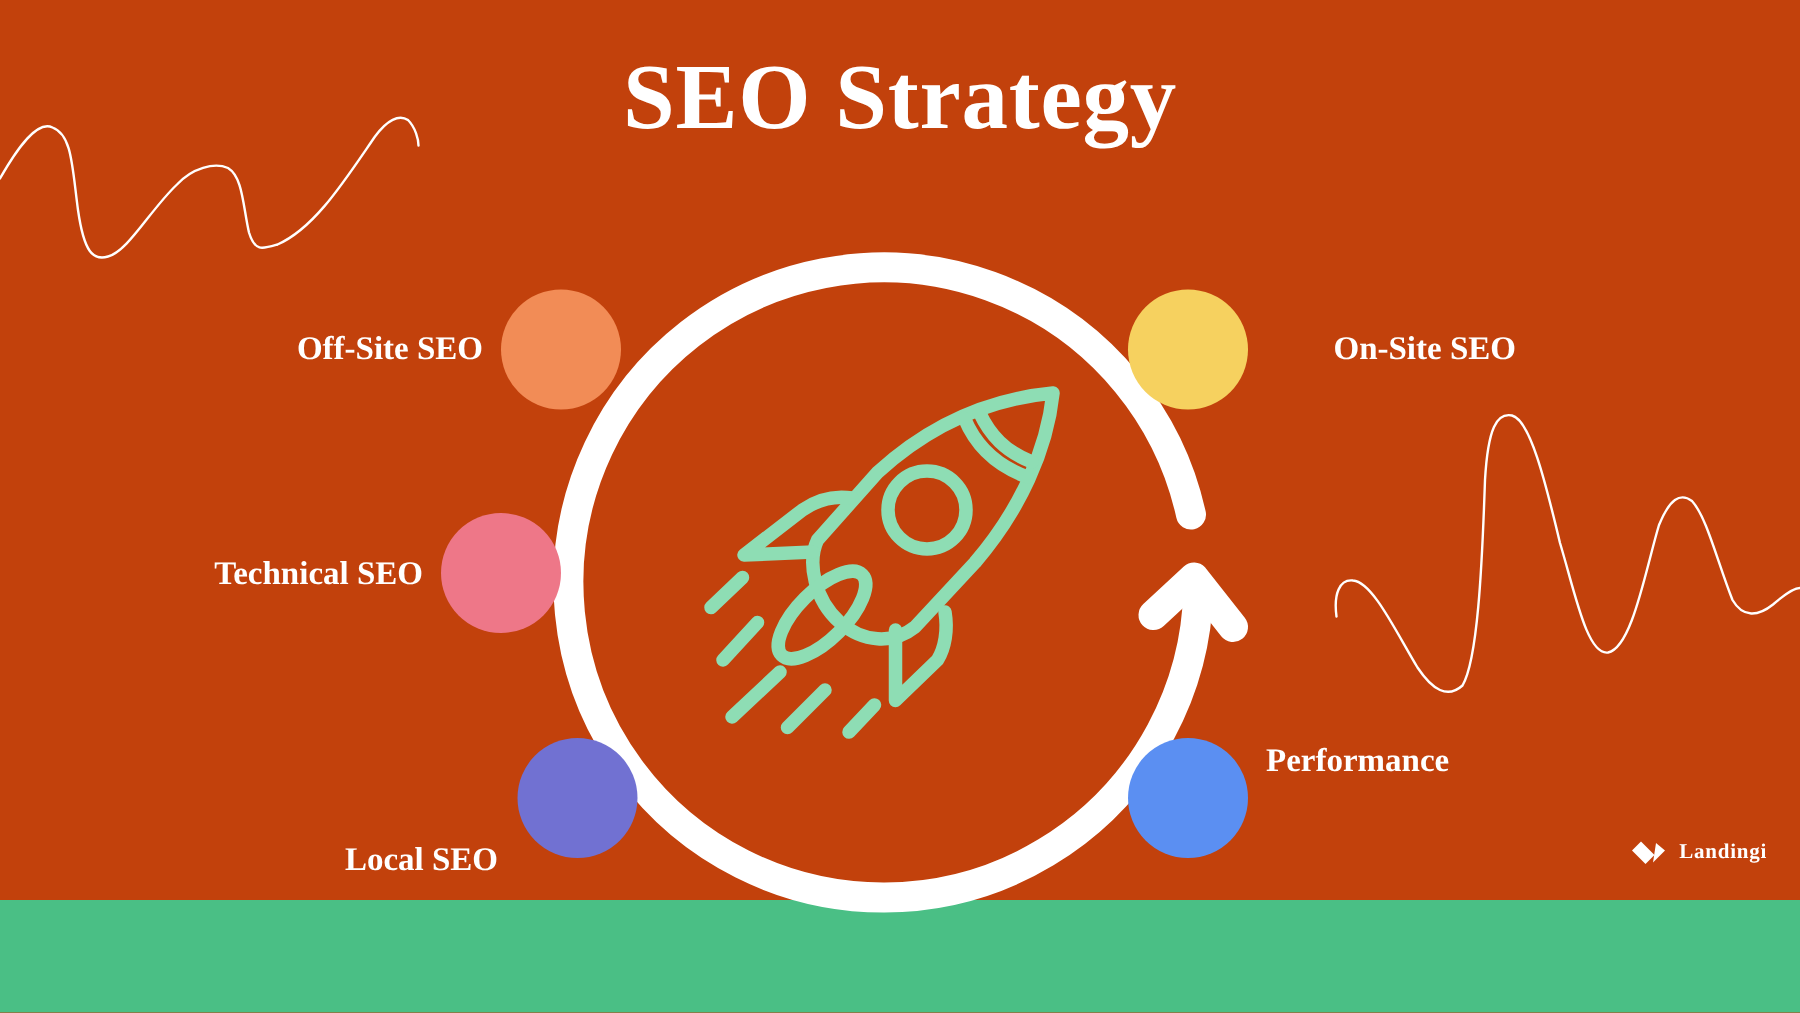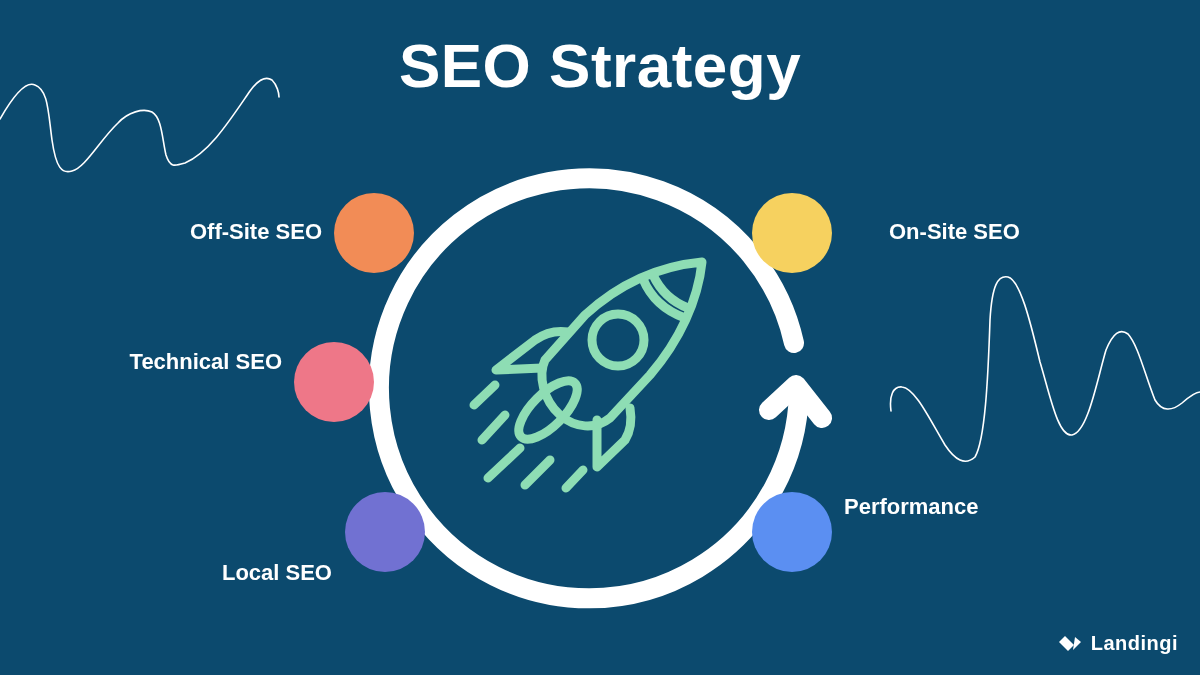--- a/index.html
+++ b/index.html
@@ -1,23 +1,23 @@
 <!DOCTYPE html>
 <html><head>
 <meta charset="utf-8">
 <style>
   html, body { margin:0; padding:0; }
   body { width:1200px; height:675px; overflow:hidden; background:#4ABF85; font-family:"Liberation Sans", "DejaVu Sans", sans-serif; }
-  .canvas { position:relative; width:1200px; height:675px; background:#0c4a6e; }
+  .canvas { position:relative; width:1200px; height:600px; background:#c2410c;font-family:Liberation Serif, serif; }
   .title { position:absolute; left:0; width:1200px; top:30px; text-align:center; color:#ffffff; font-size:62px; font-weight:700; letter-spacing:0.5px; }
   .deco { position:absolute; left:0; top:0; }
   .node-dot { position:absolute; width:80px; height:80px; border-radius:50%; }
   .label { position:absolute; color:#ffffff; font-weight:700; font-size:22px; line-height:48px; white-space:nowrap; }
   .label.right-align { text-align:right; }
-  .brand { position:absolute; right:22px; bottom:20px; display:flex; align-items:center; gap:8px; color:#ffffff; font-weight:700; font-size:20px; letter-spacing:0.5px; }
+  .brand { position:absolute; right:22px; bottom:20px; display:flex; align-items:center; gap:8px; color:#ffffff; font-weight:700; font-size:14px; letter-spacing:0.5px; }
 </style>
 </head>
 <body>
 
 <div class="canvas">
 
   <svg class="deco" width="1200" height="675">
     <path d="M0,119 C12,98 25,80 35,85 C48,90 48,110 52,140 C56,168 62,174 72,171 C85,168 100,140 118,123 C128,112 143,108 152,112 C162,118 162,138 166,155 C170,168 175,166 185,163 C210,152 230,120 250,91 C258,80 266,76 272,80 C277,85 279,93 279,97" fill="none" stroke="#ffffff" stroke-width="1.6" stroke-linecap="round"></path>
     <path d="M891,411 C889,396 893,386 902,387 C915,388 930,420 945,445 C955,460 965,466 975,457 C985,440 988,380 990,320 C992,285 998,275 1008,277 C1020,280 1030,320 1040,362 C1050,395 1058,437 1072,435 C1088,432 1097,380 1106,350 C1113,333 1120,328 1128,334 C1138,345 1145,375 1155,400 C1162,412 1172,411 1182,403 C1190,396 1196,392 1200,392" fill="none" stroke="#ffffff" stroke-width="1.6" stroke-linecap="round"></path>
   </svg>
@@ -51,21 +51,21 @@
       <path d="M505,415 L482,440"></path>
       <path d="M520,448 L488,478"></path>
       <path d="M550,460 L525,485"></path>
       <path d="M583,470 L566,488"></path>
     </g>
   </svg>
 
   <div class="label right-align" style="right:878px; top:208px;">Off-Site SEO</div>
   <div class="node-dot" style="left:334px; top:193px; background:#F28C56;"></div>
 
-  <div class="label right-align" style="right:918px; top:338px;text-align:center;">Technical SEO</div>
+  <div class="label right-align" style="right:918px; top:358px;text-align:center;">Technical SEO</div>
   <div class="node-dot" style="left:294px; top:342px; background:#EE7788;"></div>
 
   <div class="label right-align" style="right:868px; top:510px;margin-top:39px;">Local SEO</div>
   <div class="node-dot" style="left:345px; top:492px; background:#7171D2;"></div>
 
   <div class="node-dot" style="left:752px; top:193px; background:#F6D15F;"></div>
   <div class="label" style="left:889px; top:208px;">On-Site SEO</div>
 
   <div class="node-dot" style="left:752px; top:492px; background:#5B8FF2;"></div>
   <div class="label" style="left:844px; top:483px;">

